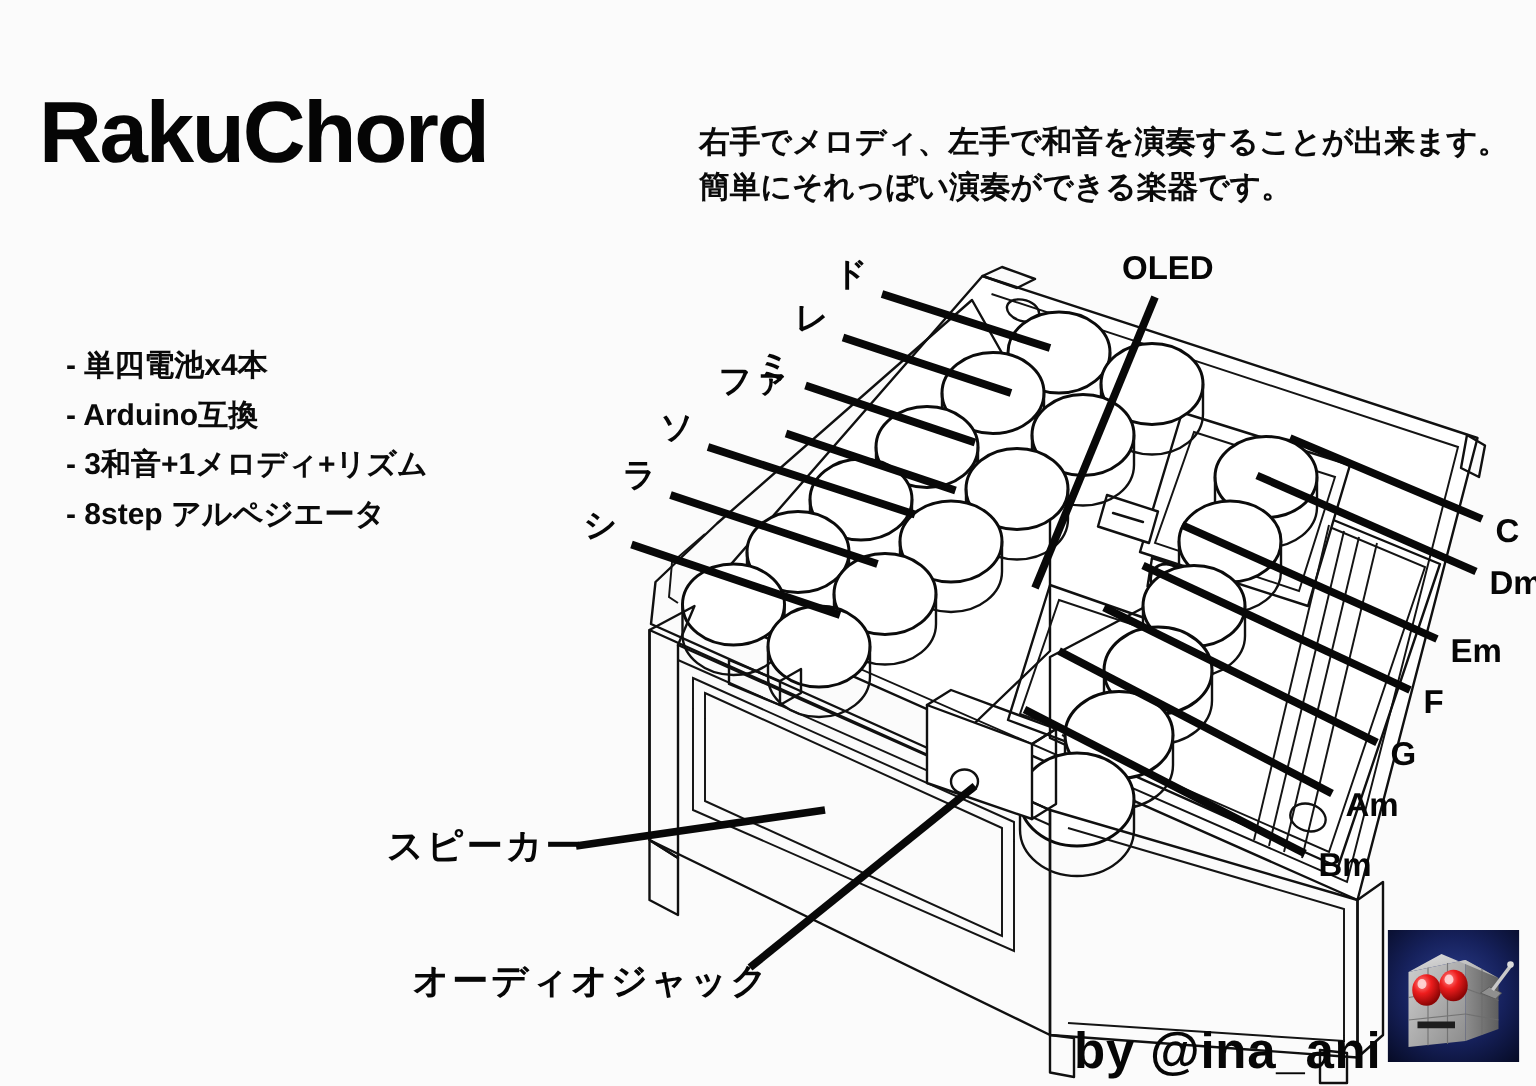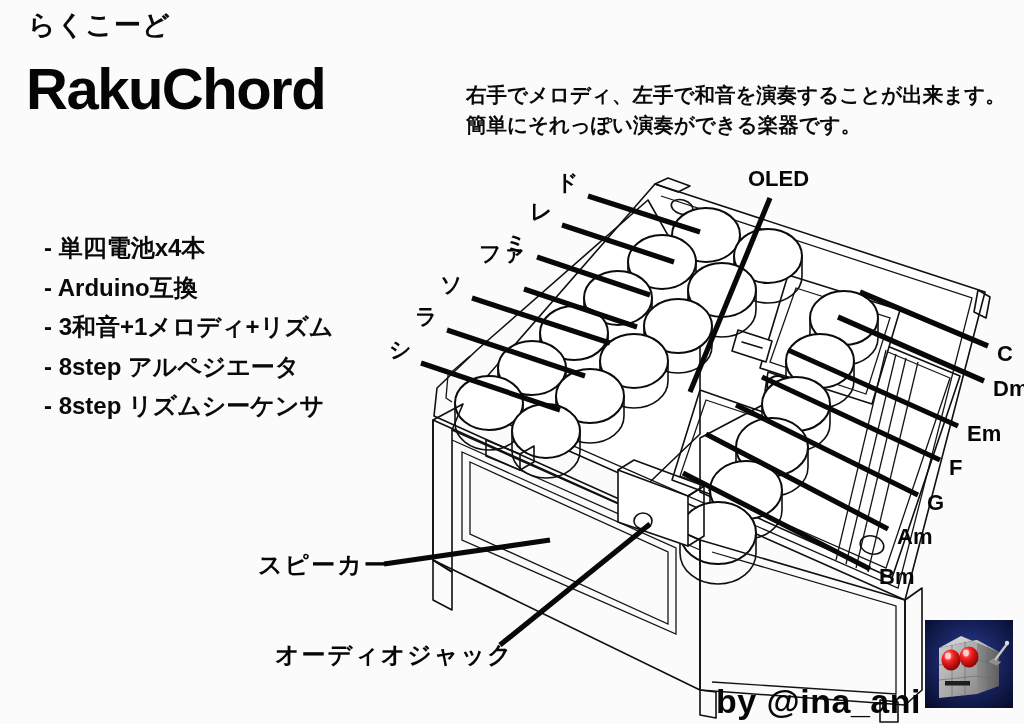--- a/index.html
+++ b/index.html
@@ -51,21 +51,21 @@
     white-space: nowrap;
     color: #0a0a0a;
   }
   #tagline div { white-space: nowrap; }
 
   
   #feature-list {
     position: absolute;
     left: 44px;
     top: 228px;
-    font-size: 24px;
+    font-size: 20px;
     font-weight: bold;
     line-height: 1.65;
     letter-spacing: 0px;
     color: #0a0a0a;
   }
   #feature-list .feature-item { white-space: nowrap; }
 
   
   .callout {
     position: absolute;
@@ -329,33 +329,31 @@
       <line class="leader" x1="683" y1="473" x2="870" y2="569"></line>
 
       <line class="leader" x1="770" y1="198" x2="690" y2="392"></line>
 
       <line class="leader" x1="384" y1="564" x2="550" y2="540"></line>
 
       <line class="leader" x1="500" y1="645" x2="650" y2="524"></line>
     </g>
   </svg>
 
-  <div id="subtitle-kana">らくこーど</div>
   <div id="main-title">RakuChord</div>
   <div id="tagline">
     <div>右手でメロディ、左手で和音を演奏することが出来ます。</div>
     <div>簡単にそれっぽい演奏ができる楽器です。</div>
   </div>
 
   <div id="feature-list">
       <div class="feature-item">- 単四電池x4本</div>
       <div class="feature-item">- Arduino互換</div>
       <div class="feature-item">- 3和音+1メロディ+リズム</div>
       <div class="feature-item">- 8step アルペジエータ</div>
-      <div class="feature-item">- 8step リズムシーケンサ</div>
     </div>
 
   <div id="callout-layer">
       <div class="callout kana" style="left: 556px; top: 172px;">ド</div>
       <div class="callout kana" style="left: 530px; top: 201px;">レ</div>
       <div class="callout kana" style="left: 505px; top: 233px;">ミ</div>
       <div class="callout kana" style="left: 479px; top: 243px;">ファ</div>
       <div class="callout kana" style="left: 440px; top: 274px;">ソ</div>
       <div class="callout kana" style="left: 415px; top: 306px;">ラ</div>
       <div class="callout kana" style="left: 389px; top: 339px;">シ</div>

